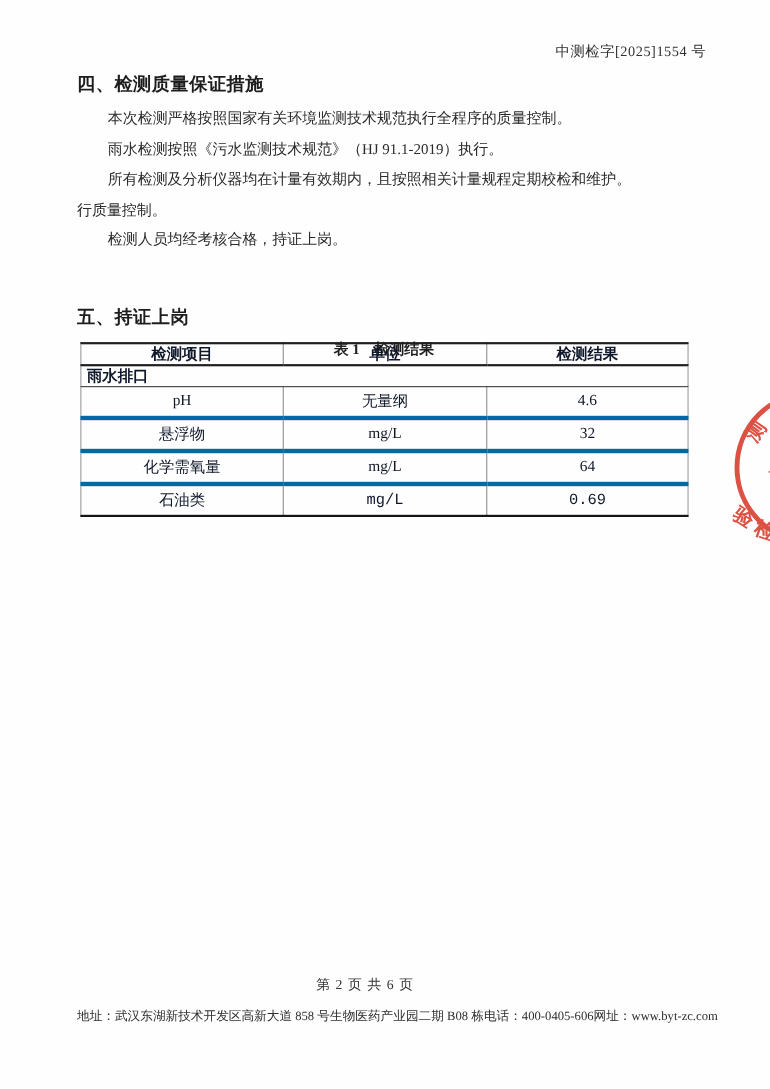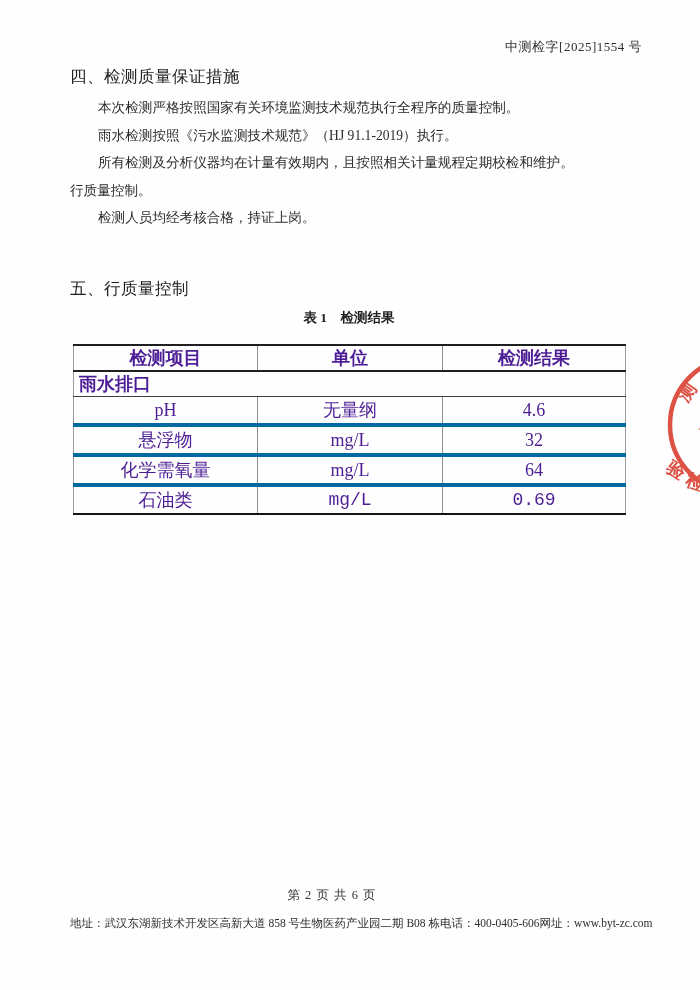--- a/index.html
+++ b/index.html
@@ -11,39 +11,39 @@
     overflow:hidden;
     font-family:"Liberation Serif","DejaVu Serif",serif;
     color:#262626;
   }
   .doc-number{
     position:absolute;top:38px;right:58px;
     font-size:13px;letter-spacing:.5px;color:#303030;
   }
   .sec-heading{
     position:absolute;left:70px;
-    font-size:16.5px;font-weight:normal;color:#1d1d1d;
+    font-size:16.5px;font-weight:bold;color:#1d1d1d;
     letter-spacing:.5px;white-space:nowrap;
   }
   #heading4{top:66px;}
   #heading5{top:278px;}
   .para-block{
     position:absolute;left:70px;top:94px;width:566px;
     font-size:13.6px;line-height:27.6px;color:#2b2b2b;
   }
   .para-line{white-space:nowrap;}
   .para-line.indent{padding-left:28px;}
   .table-caption{
     position:absolute;left:73px;top:309px;width:552px;
     text-align:center;font-size:13.5px;font-weight:bold;color:#1f1f1f;
   }
   .result-table{
-    position:absolute;left:73px;top:344px;width:552px;
+    position:absolute;left:73px;top:311px;width:552px;
     border-collapse:collapse;table-layout:fixed;
-    font-size:18px;color:#4c1d95;
+    font-size:14px;color:#0f172a;
     border-top:2px solid #1f1f1f;
     border-bottom:2px solid #151515;
     border-left:1px solid #9c9c9c;
     border-right:1px solid #9c9c9c;
   }
   .result-table col.c1{width:184px;}
   .result-table col.c2{width:185px;}
   .result-table col.c3{width:183px;}
   .result-table td{padding:0;text-align:center;vertical-align:middle;}
   .result-table .vline{border-left:1px solid #8f8f8f;}
@@ -86,21 +86,21 @@
   <div class="sec-heading" id="heading4">四、检测质量保证措施</div>
 
   <div class="para-block">
     <div class="para-line indent">本次检测严格按照国家有关环境监测技术规范执行全程序的质量控制。</div>
     <div class="para-line indent">雨水检测按照《污水监测技术规范》（HJ 91.1-2019）执行。</div>
     <div class="para-line indent">所有检测及分析仪器均在计量有效期内，且按照相关计量规程定期校检和维护。</div>
     <div class="para-line">行质量控制。</div>
     <div class="para-line indent">检测人员均经考核合格，持证上岗。</div>
   </div>
 
-  <div class="sec-heading" id="heading5">五、行质量控制</div>
+  <div class="sec-heading" id="heading5">五、持证上岗</div>
 
   <div class="table-caption">表 1　检测结果</div>
 
   <table class="result-table">
     <colgroup>
         <col class="c1">
         <col class="c2">
         <col class="c3">
       </colgroup>
     <tbody>

